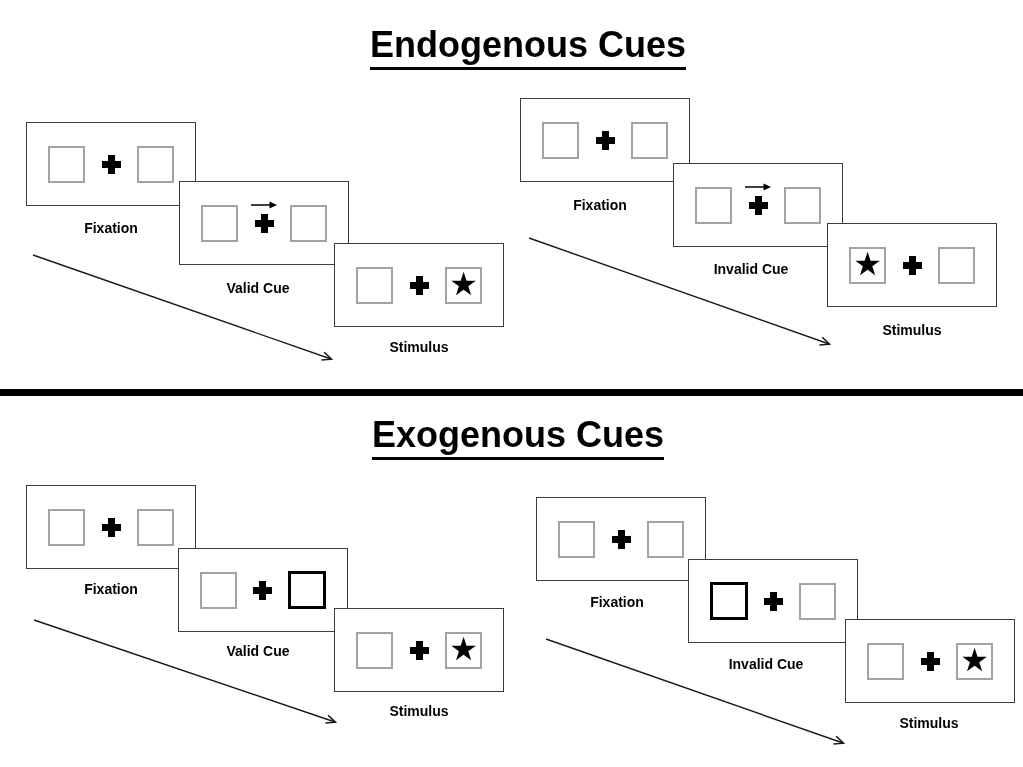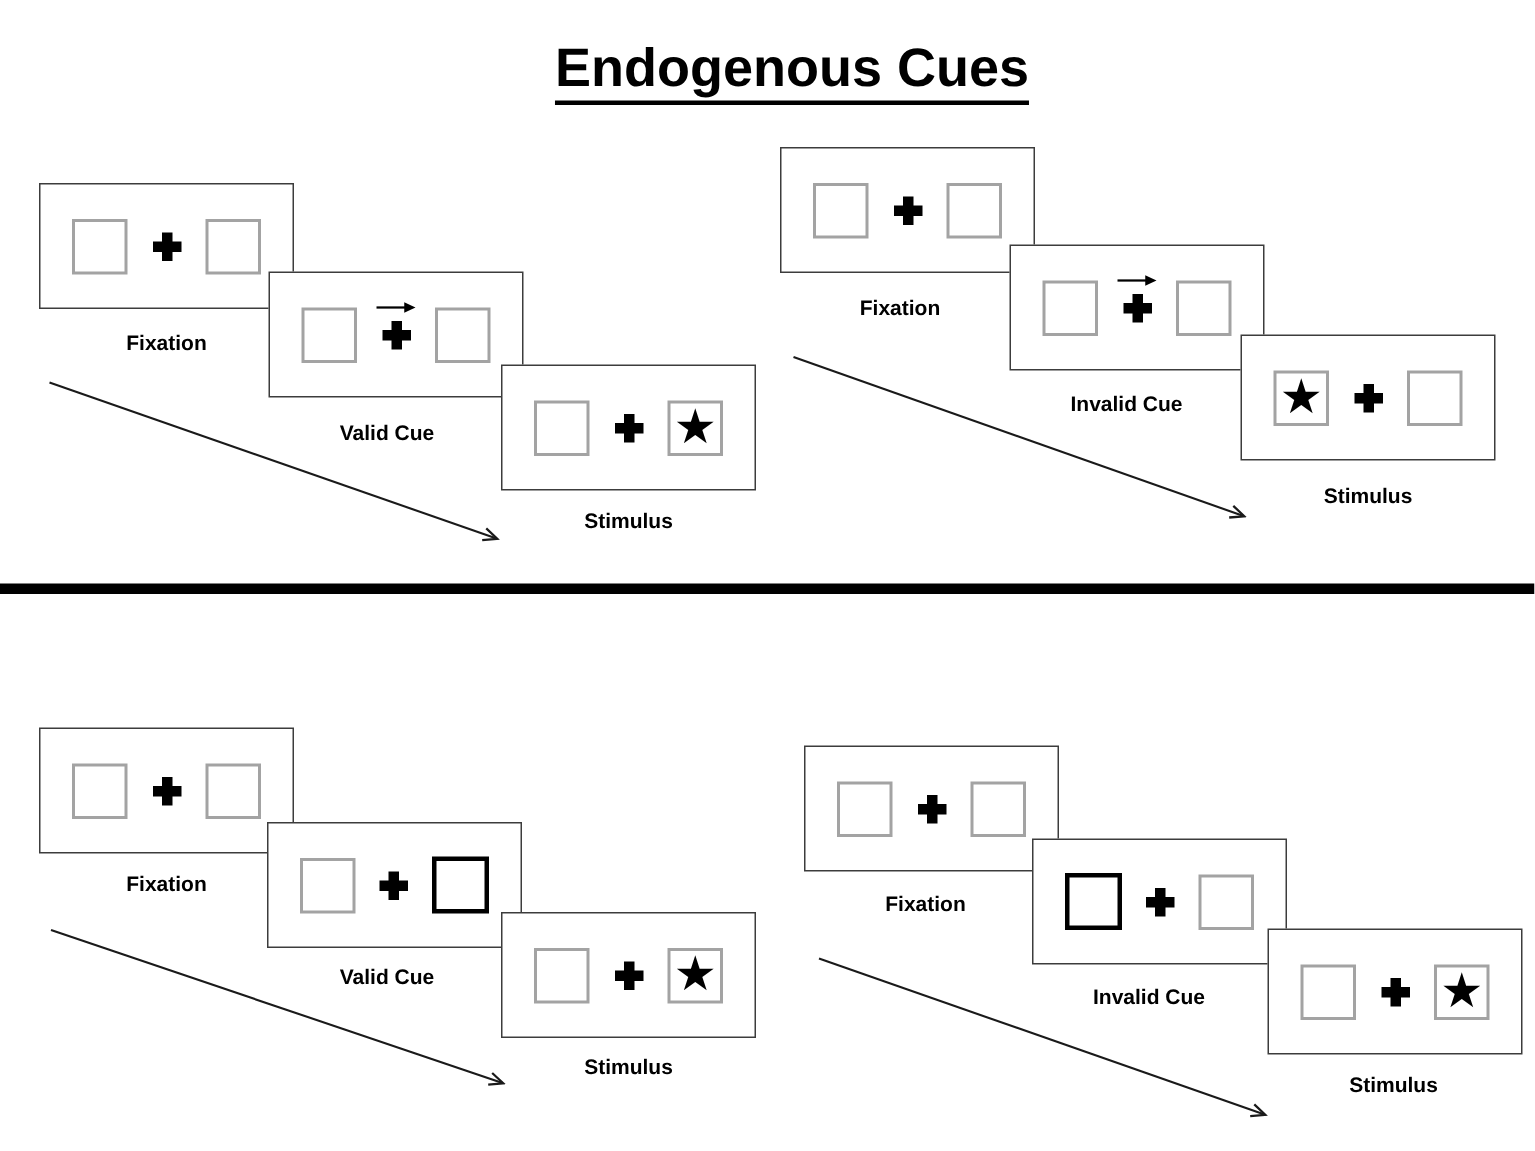--- a/index.html
+++ b/index.html
@@ -50,20 +50,21 @@
     <line x1="33" y1="255" x2="331" y2="359" marker-end="url(#ah)"></line>
     <line x1="529" y1="238" x2="829" y2="344" marker-end="url(#ah)"></line>
     <line x1="34" y1="620" x2="335" y2="722" marker-end="url(#ah)"></line>
     <line x1="546" y1="639" x2="843" y2="743" marker-end="url(#ah)"></line>
   </svg>
 
   <div class="title" style="left:528px; top:24px"><span class="u">Endogenous Cues</span></div>
 
   <div class="divider"></div>
 
+  <div class="title" style="left:518px; top:414px"><span class="u">Exogenous Cues</span></div>
 
   <div>
     <div class="frame" style="left:26px; top:122px">
       <div class="sq"></div>
       <div class="plus-wrap">
           <span class="plus"></span>
         </div>
       <div class="sq"></div>
     </div>
     <div class="lbl" style="left:23px; top:217px">Fixation</div>

